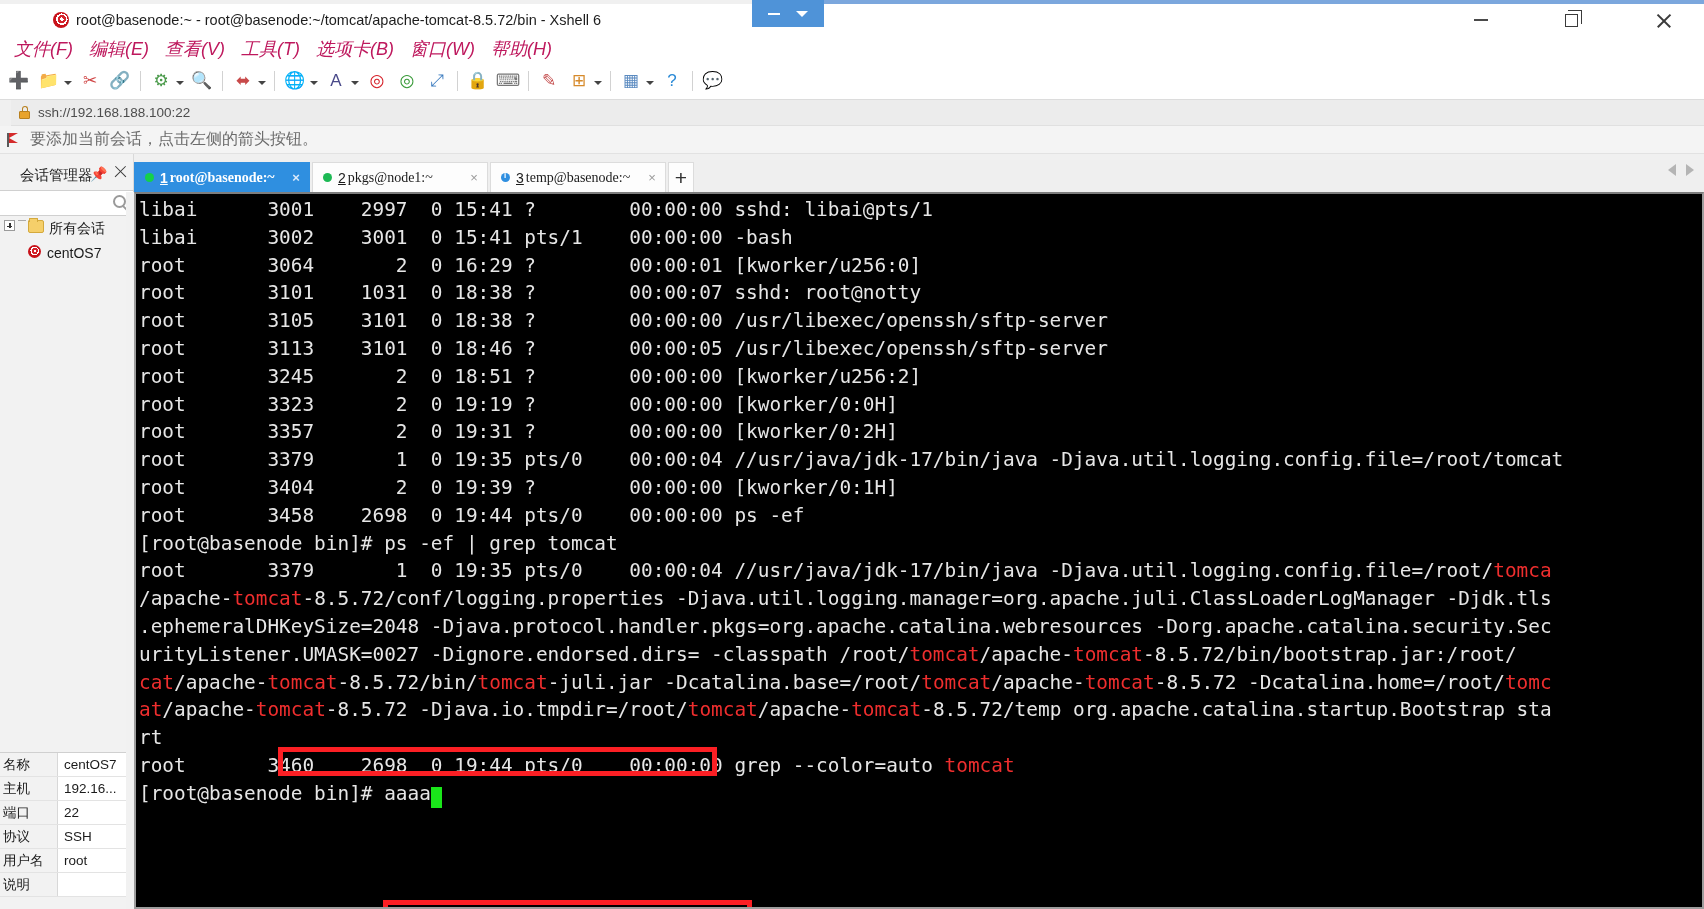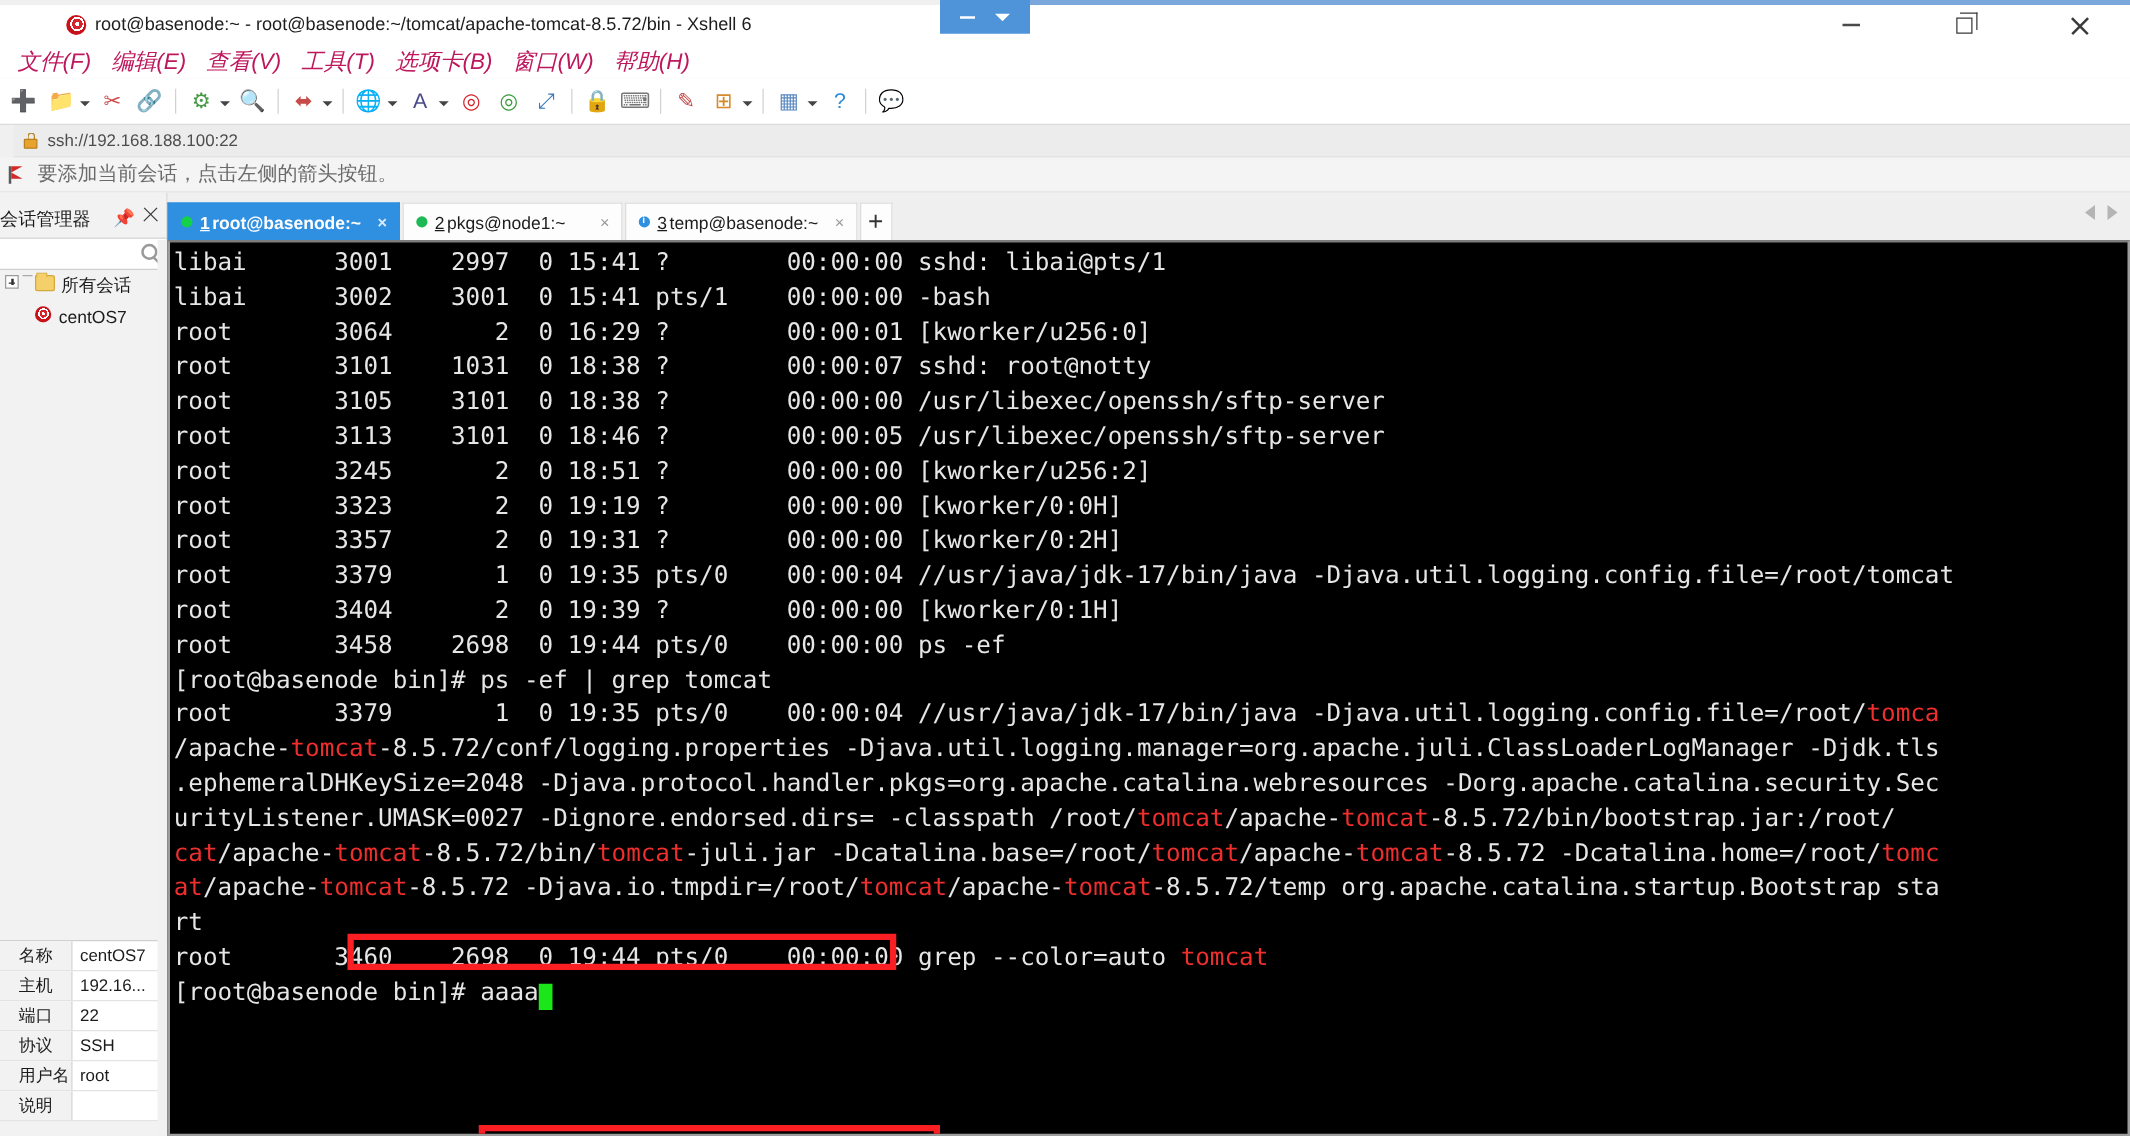--- a/index.html
+++ b/index.html
@@ -179,21 +179,21 @@
     position: absolute; left: 0; top: 154px;
     width: 134px; height: 755px;
     background: #f2f2f2;
     border-right: 1px solid #d9d9d9;
   }
   .sess-header {
     position: absolute; left: 0; top: 8px; width: 134px; height: 26px;
     display: flex; align-items: center;
   }
   .sess-title {
-    font-size: 14.5px; color: #1b1b1b; margin-left: 0px; white-space: nowrap;
+    font-size: 14.5px; color: #1b1b1b; margin-left: 0px; white-space: nowrap; padding-left: 20px;
   }
   .pin-ico {
     position: absolute; right: 26px; top: 4px;
     font-size: 14px; color: #4a4a4a; transform: rotate(0deg);
   }
   .sp-close {
     position: absolute; right: 6px; top: 3px;
     width: 14px; height: 14px;
   }
   .sp-close::before, .sp-close::after {
@@ -252,21 +252,21 @@
 
   
   .prop-table {
     position: absolute; left: 0; bottom: 12px; width: 134px;
     border-top: 1px solid #d0d0d0;
     font-size: 13.5px; color: #1b1b1b;
     background: #ffffff;
   }
   .prop-row { display: flex; height: 24px; border-bottom: 1px solid #e3e3e3; }
   .prop-key {
-    width: 58px; padding-left: 15px; display: flex; align-items: center;
+    width: 58px; padding-left: 3px; display: flex; align-items: center;
     background: #f2f2f2; border-right: 1px solid #d8d8d8; white-space: nowrap; overflow: hidden;
   }
   .prop-val { flex: 1; padding-left: 6px; display: flex; align-items: center; white-space: nowrap; }
 
   
   .tabbar {
     position: absolute; left: 134px; top: 160px;
     width: 1570px; height: 32px;
     background: #efefef;
     display: flex; align-items: flex-end;
@@ -288,21 +288,21 @@
   }
   .tab.active .dot { background: #15d14a; }
   .tab .dot.info {
     background: #2f8fe0; position: relative;
   }
   .tab .dot.info::after {
     content: "i"; position: absolute; left: 3px; top: -2px;
     font-size: 8px; color: #fff; font-weight: bold; line-height: 10px;
   }
   .tab .num { text-decoration: underline; margin-right: 2px; }
-  .tab .tlabel { flex: 1; }
+  .tab .tlabel { flex: 1; font-family: Liberation Serif, serif; }
   .tab .tclose {
     margin-left: 10px; font-size: 13px; color: #9a9a9a; width: 14px;
     text-align: center; flex: 0 0 auto;
   }
   .tab.active .tclose { color: #dbeafb; }
   .tab-plus {
     width: 26px; height: 30px; display: flex; align-items: center; justify-content: center;
     font-size: 21px; color: #333; border: 1px solid #dcdcdc; border-bottom: none;
     background: #fdfdfd;
   }

